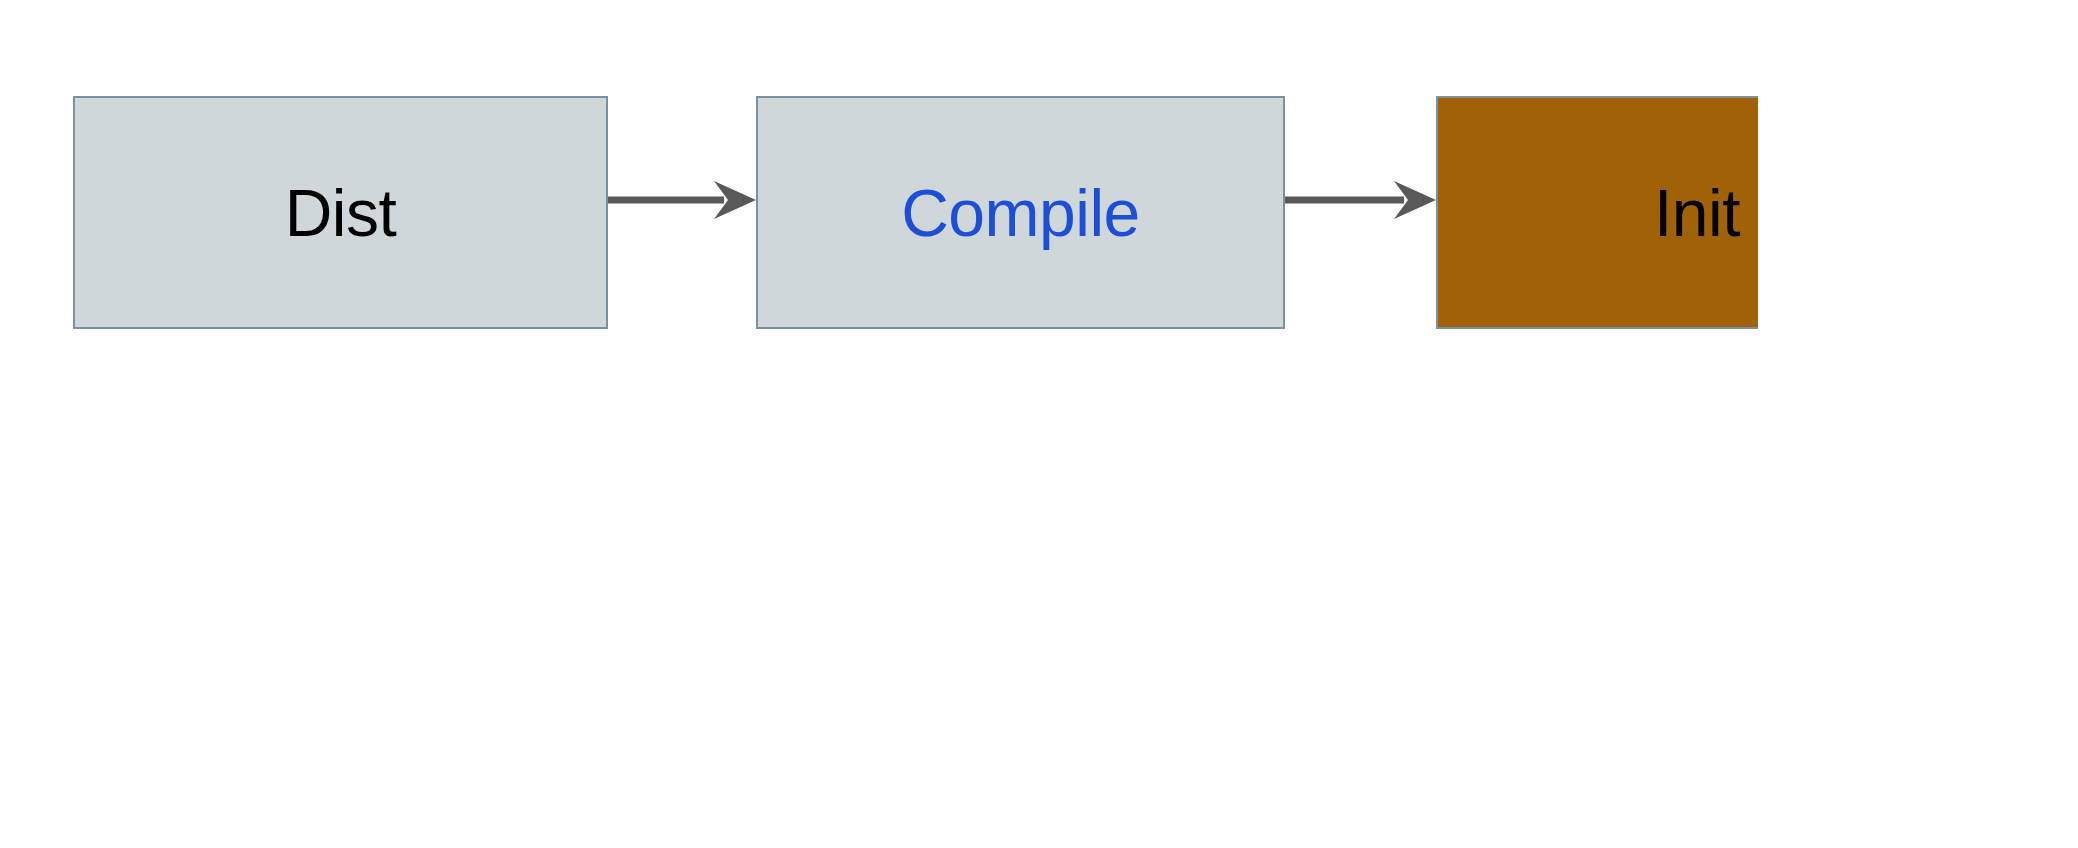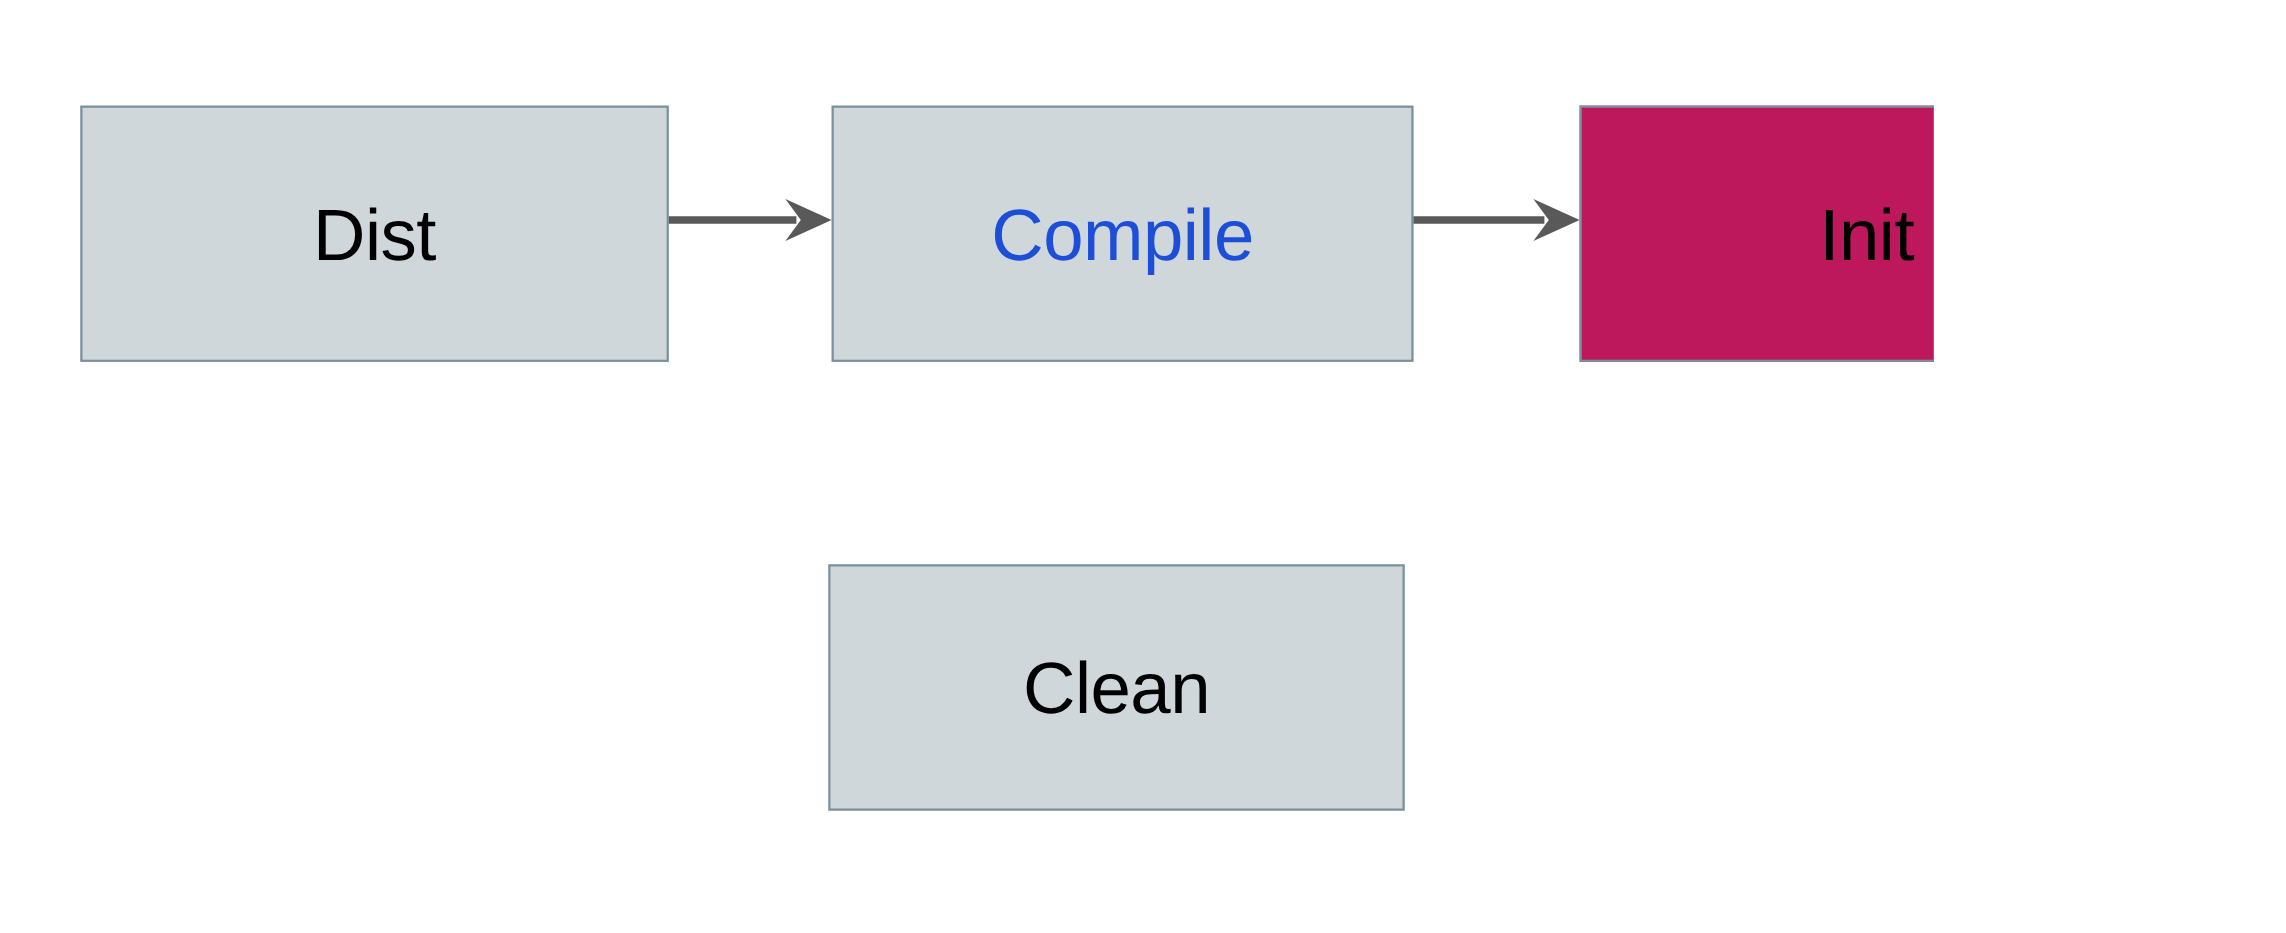--- a/index.html
+++ b/index.html
@@ -52,27 +52,24 @@
 <div id="canvas" style="width: 1758px; height: 848px; background: rgb(255, 255, 255);">
 
   <div class="node" id="node-dist" style="left: 73px; top: 96px; width: 535px; height: 233px; background: rgb(207, 215, 218); border-color: rgb(122, 145, 158); border-width: 2px;">
     <span class="node-label" style="font-size: 66px; color: rgb(0, 0, 0);">Dist</span>
   </div>
 
   <div class="node" id="node-compile" style="left: 756px; top: 96px; width: 529px; height: 233px; background: rgb(207, 215, 218); border-color: rgb(122, 145, 158); border-width: 2px;">
     <span class="node-label" style="font-size: 66px; color: #1d4ed8;">Compile</span>
   </div>
 
-  <div class="node" id="node-init" style="left: 1436px; top: 96px; width: 522px; height: 233px; background: #be185d; border-color: rgb(122, 145, 158); border-width: 2px;">
+  <div class="node" id="node-init" style="left: 1436px; top: 96px; width: 522px; height: 233px; background: #a16207; border-color: rgb(122, 145, 158); border-width: 2px;">
     <span class="node-label" style="font-size: 66px; color: rgb(0, 0, 0);">Init</span>
   </div>
 
-  <div class="node" id="node-clean" style="left: 753px; top: 513px; width: 524px; height: 224px; background: rgb(207, 215, 218); border-color: rgb(122, 145, 158); border-width: 2px;">
-    <span class="node-label" style="font-size: 66px; color: rgb(0, 0, 0);">Clean</span>
-  </div>
 
   <div class="edge" id="edge-dist-to-compile" style="left: 608px; top: 177px; width: 148px; height: 46px;">
     <svg width="148" height="46" viewBox="0 0 148 46">
       <g class="edge-g">
           <line x1="0" y1="23" x2="116" y2="23" stroke="#595959" stroke-width="7"></line>
           <path d="M 148 23 L 106 4 L 120 23 L 106 42 Z" fill="#595959"></path>
         </g>
     </svg>
   </div>
 

